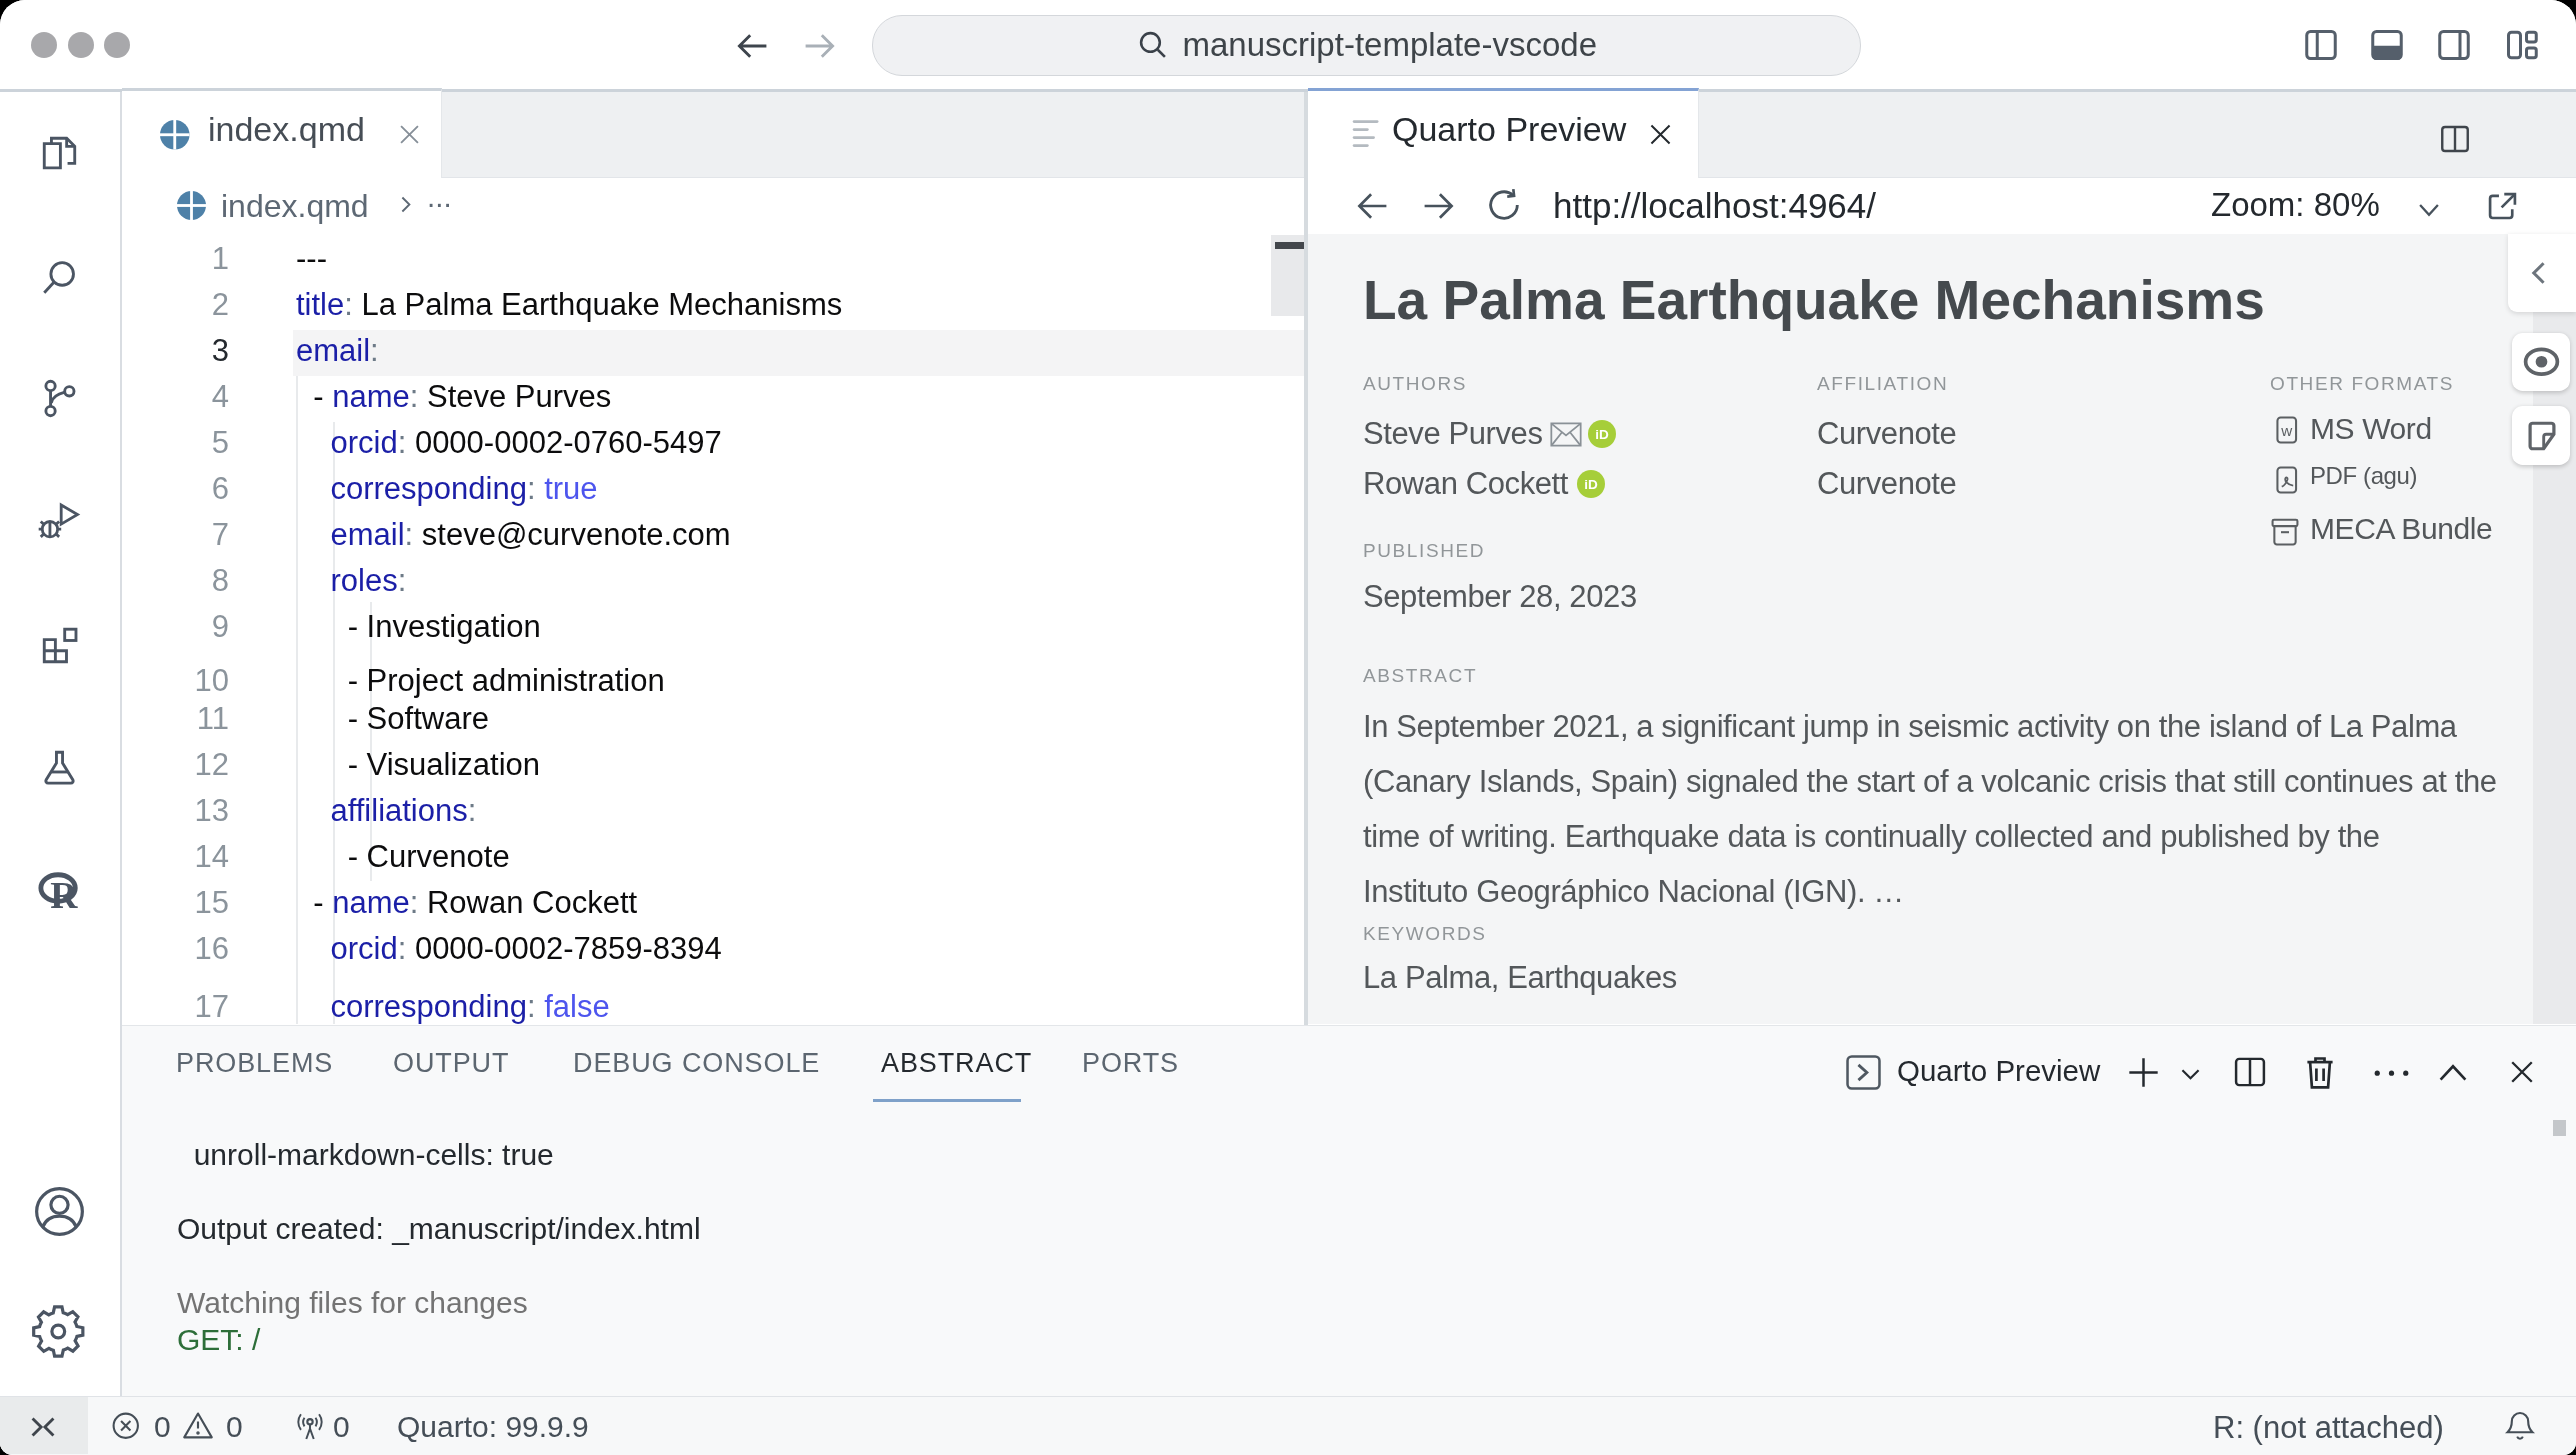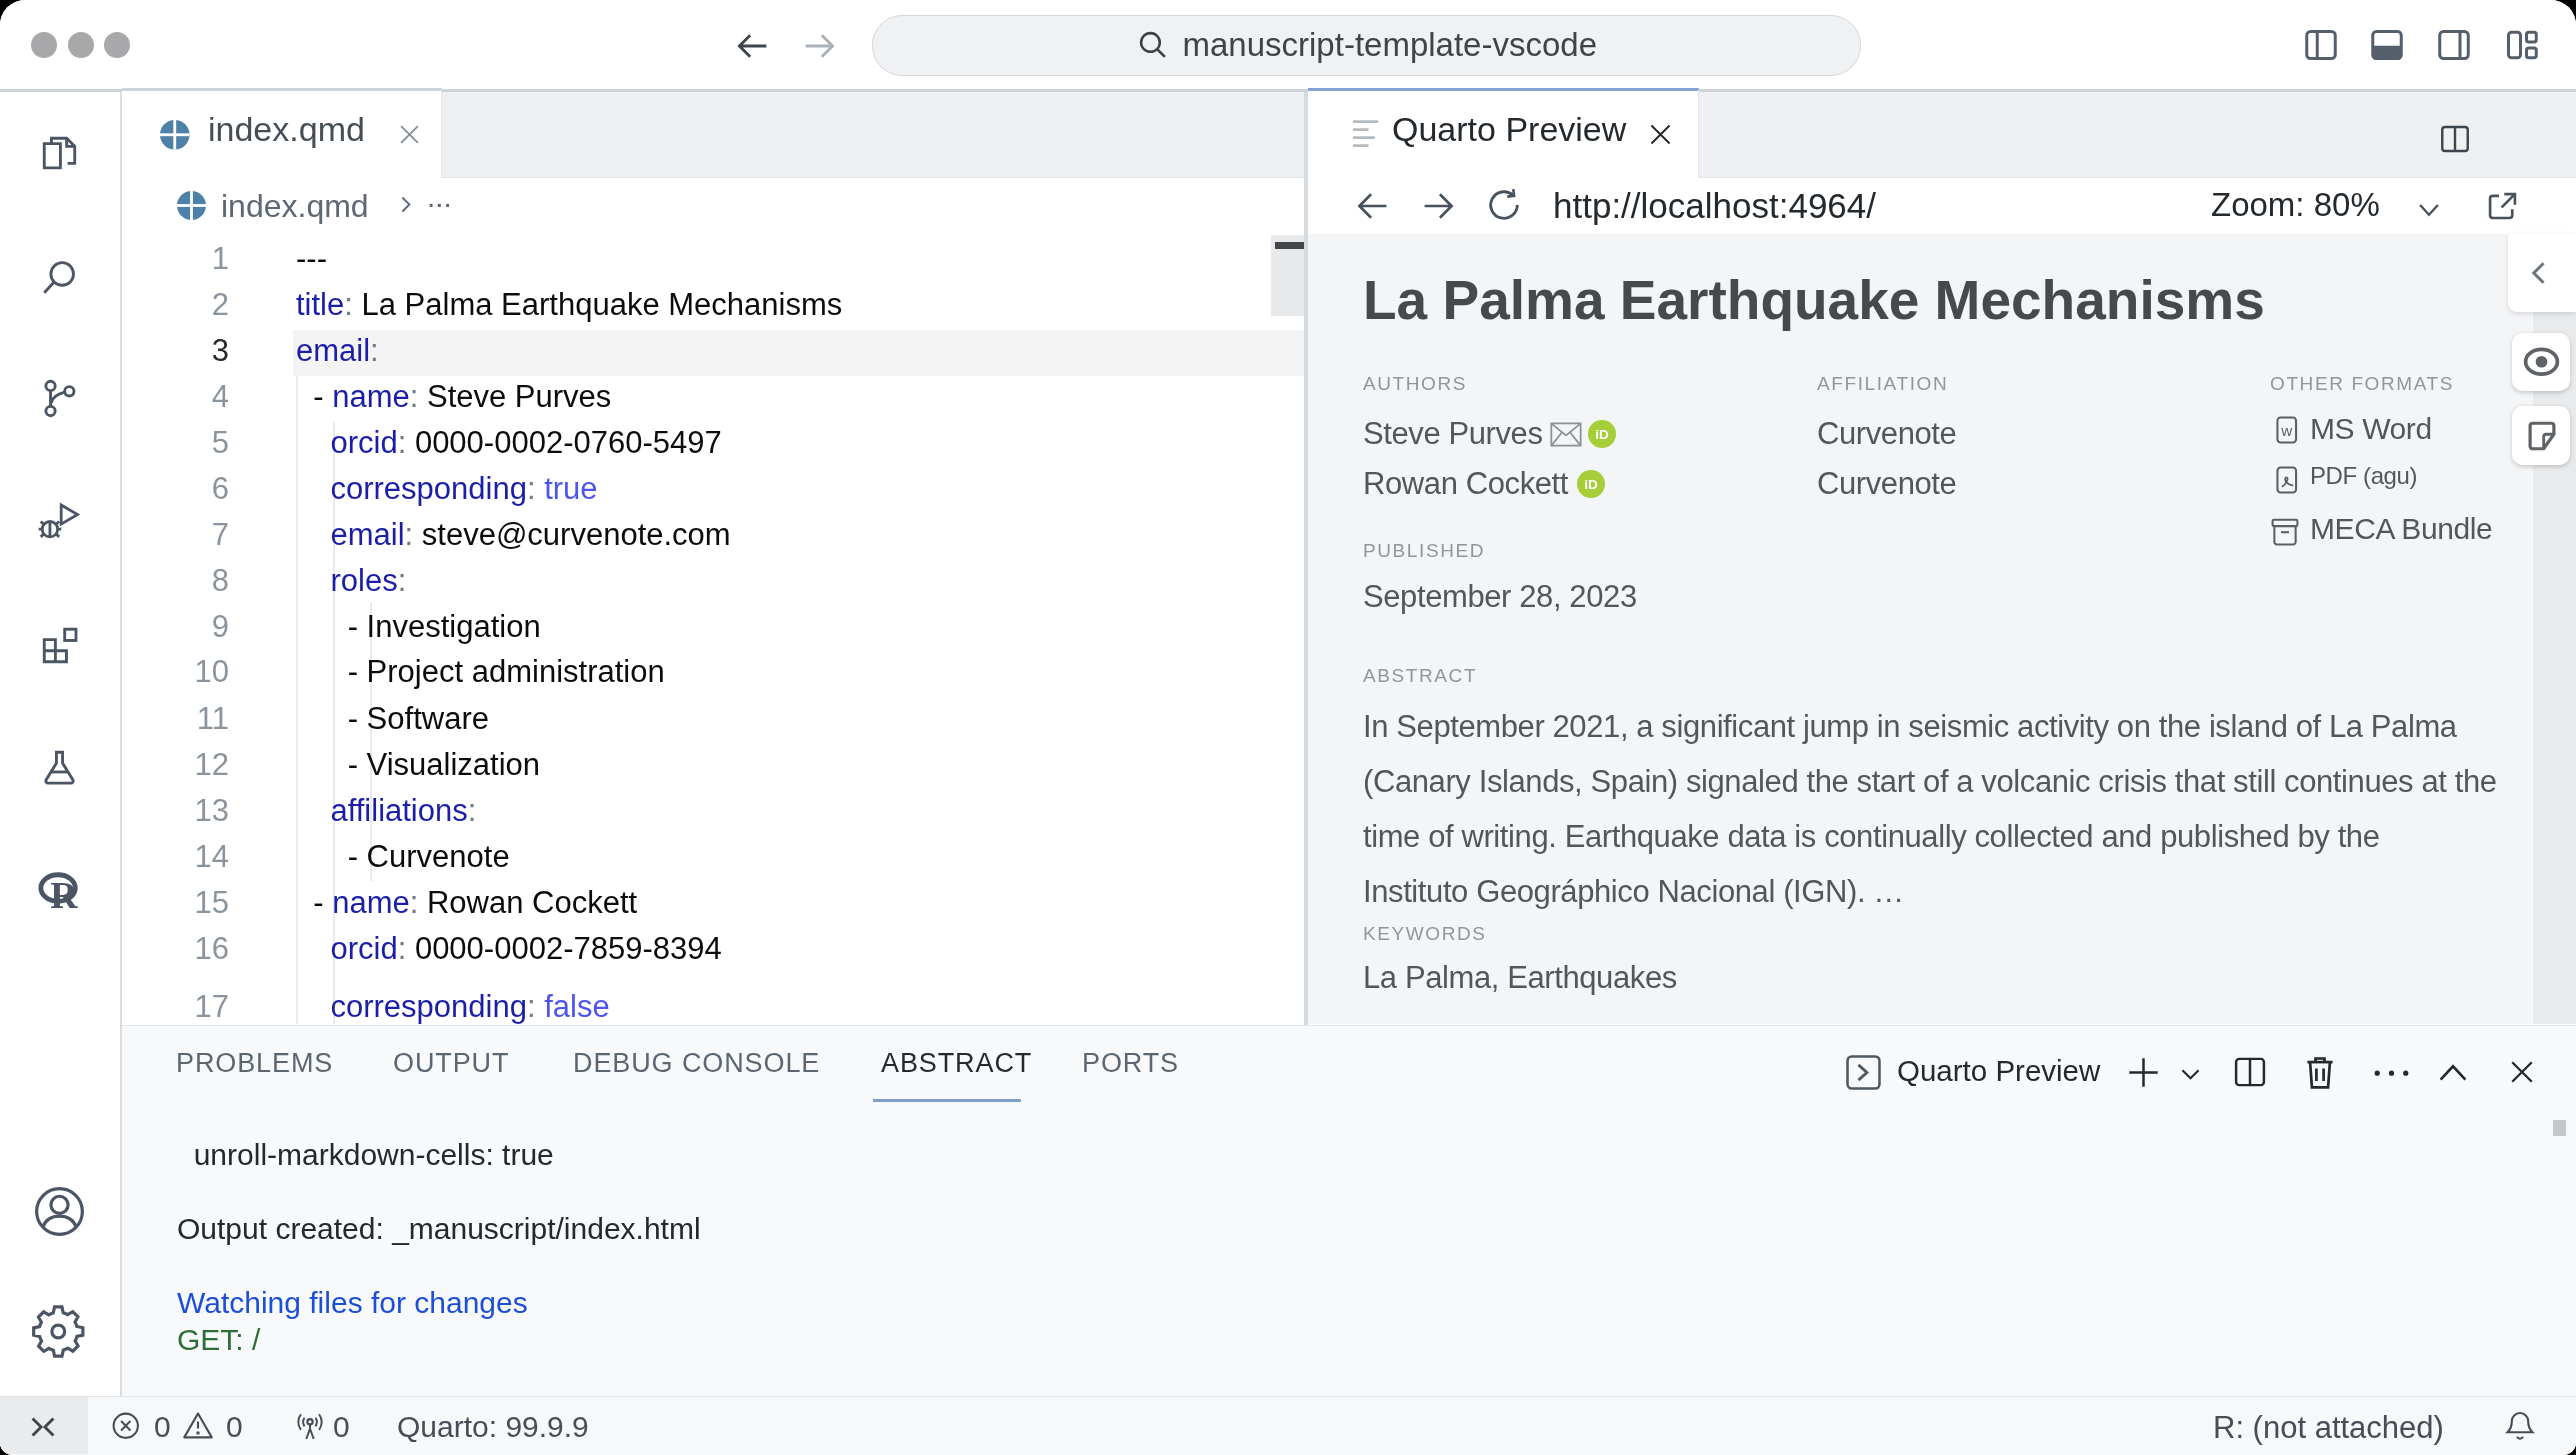--- a/index.html
+++ b/index.html
@@ -247,21 +247,21 @@
       <div id="codelines" class="mono">
           <div class="codeline" style="top:1.8px;"><div class="lnum">1</div><div class="lcode"><span class="cval">---</span></div></div>
           <div class="codeline" style="top:48px;"><div class="lnum">2</div><div class="lcode"><span class="ckey">title</span><span class="cpun">: </span><span class="cval">La Palma Earthquake Mechanisms</span></div></div>
           <div class="codeline" style="top:94px;"><div class="lnum" style="color:#24292e;">3</div><div class="lcode"><span class="ckey">email</span><span class="cpun">:</span></div></div>
           <div class="codeline" style="top:140px;"><div class="lnum">4</div><div class="lcode"><span class="cval">  - </span><span class="ckey">name</span><span class="cpun">: </span><span class="cval">Steve Purves</span></div></div>
           <div class="codeline" style="top:186px;"><div class="lnum">5</div><div class="lcode"><span class="cval">    </span><span class="ckey">orcid</span><span class="cpun">: </span><span class="cval">0000-0002-0760-5497</span></div></div>
           <div class="codeline" style="top:232px;"><div class="lnum">6</div><div class="lcode"><span class="cval">    </span><span class="ckey">corresponding</span><span class="cpun">: </span><span class="cbool">true</span></div></div>
           <div class="codeline" style="top:278px;"><div class="lnum">7</div><div class="lcode"><span class="cval">    </span><span class="ckey">email</span><span class="cpun">: </span><span class="cval">steve@curvenote.com</span></div></div>
           <div class="codeline" style="top:324px;"><div class="lnum">8</div><div class="lcode"><span class="cval">    </span><span class="ckey">roles</span><span class="cpun">:</span></div></div>
           <div class="codeline" style="top:370px;"><div class="lnum">9</div><div class="lcode"><span class="cval">      - Investigation</span></div></div>
-          <div class="codeline" style="top:415px;padding-left:26px;"><div class="lnum">10</div><div class="lcode"><span class="cval">      - Project administration</span></div></div>
+          <div class="codeline" style="top:424px;padding-left:26px;"><div class="lnum">10</div><div class="lcode"><span class="cval">      - Project administration</span></div></div>
           <div class="codeline" style="top:462px;"><div class="lnum">11</div><div class="lcode"><span class="cval">      - Software</span></div></div>
           <div class="codeline" style="top:508px;"><div class="lnum">12</div><div class="lcode"><span class="cval">      - Visualization</span></div></div>
           <div class="codeline" style="top:554px;"><div class="lnum">13</div><div class="lcode"><span class="cval">    </span><span class="ckey">affiliations</span><span class="cpun">:</span></div></div>
           <div class="codeline" style="top:600px;"><div class="lnum">14</div><div class="lcode"><span class="cval">      - Curvenote</span></div></div>
           <div class="codeline" style="top:646px;"><div class="lnum">15</div><div class="lcode"><span class="cval">  - </span><span class="ckey">name</span><span class="cpun">: </span><span class="cval">Rowan Cockett</span></div></div>
           <div class="codeline" style="top:692px;"><div class="lnum">16</div><div class="lcode"><span class="cval">    </span><span class="ckey">orcid</span><span class="cpun">: </span><span class="cval">0000-0002-7859-8394</span></div></div>
           <div class="codeline" style="top:738px;margin-top:12px;"><div class="lnum">17</div><div class="lcode"><span class="cval">    </span><span class="ckey">corresponding</span><span class="cpun">: </span><span class="cbool">false</span></div></div>
         </div>
     </div>
   </div>
@@ -466,21 +466,21 @@
       <svg width="34" height="23" viewBox="0 0 19 13" fill="none" stroke="currentColor" stroke-width="1.5">
           <path d="M2.5 10.5 L9.5 3 L16.5 10.5"></path>
         </svg>
     </div>
     <div class="abs" style="left:2384px; top:30px; color:#24292e;">
       <svg width="32" height="32" viewBox="0 0 18 18" fill="none" stroke="currentColor" stroke-width="1.3">
           <path d="M3.5 3.5 L14.5 14.5 M14.5 3.5 L3.5 14.5"></path>
         </svg>
     </div>
 
-    <div class="term mono" style="left:55px; top:110px;"><span>  unroll-markdown-cells: true</span><br><br><span>Output created: _manuscript/index.html</span><br><br><span style="color:#1d4ed8;text-align:center;">Watching files for changes</span><br><span style="color:#2d6e39;">GET: /</span></div>
+    <div class="term mono" style="left:55px; top:110px;"><span>  unroll-markdown-cells: true</span><br><br><span>Output created: _manuscript/index.html</span><br><br><span style="color:#737373;text-align:center;">Watching files for changes</span><br><span style="color:#2d6e39;">GET: /</span></div>
     <div class="abs" style="left:2431px; top:94px; width:12.5px; height:16px; background:#c4c7ca;"></div>
   </div>
 
   <div class="abs" id="statusbar">
     <div class="abs" style="left:0; top:0; width:88px; height:57px; background:#e9ebec;">
       <svg style="position:absolute;left:24px;top:10.7px;" width="38" height="38" viewBox="0 0 20 20" fill="none" stroke="#3f454c" stroke-width="1.5">
           <path d="M4.5 5.5 L9 10 L4.5 14.5"></path>
           <path d="M15.5 5.5 L11 10 L15.5 14.5"></path>
         </svg>
     </div>

